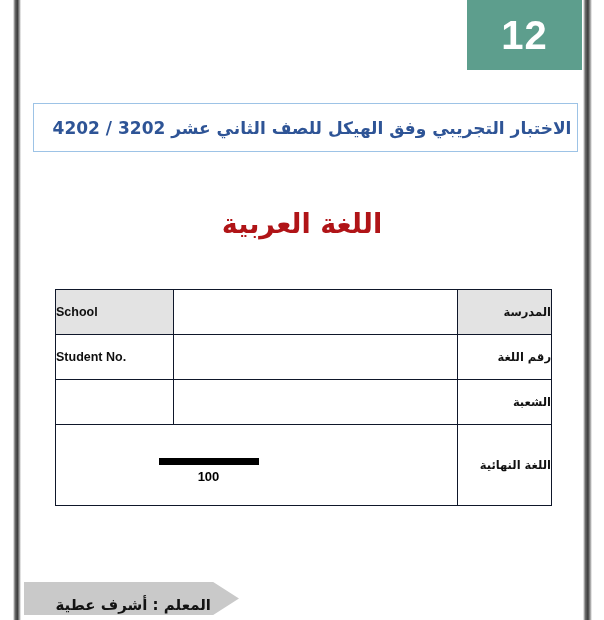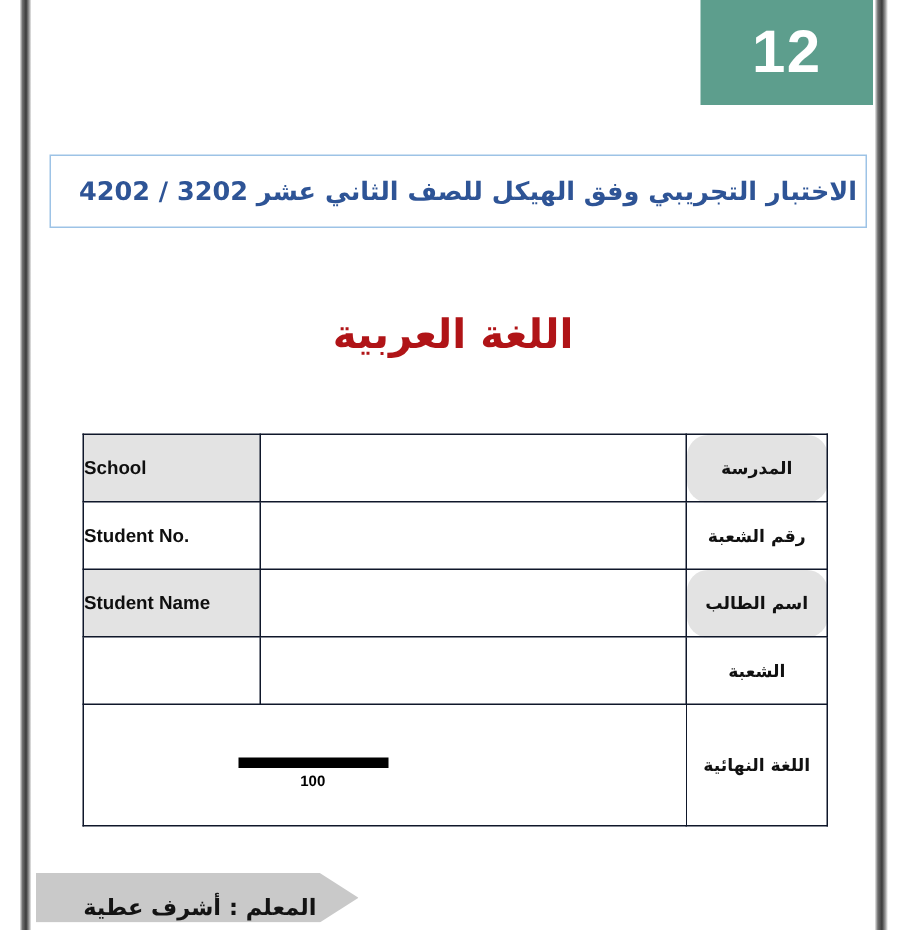--- a/index.html
+++ b/index.html
@@ -117,39 +117,38 @@
     font-weight: bold;
     color: #0f0f0f;
     padding: 0 0 0 8px;
     font-family: "Liberation Sans", sans-serif;
   }
   .ar-label {
     font-size: 11.5px;
     font-weight: bold;
     color: #111111;
     direction: rtl;
-    text-align: center;
+    text-align: right;
     padding: 0 6px 0 0;
     font-family: "DejaVu Sans", "Liberation Sans", sans-serif;
-    border-radius: 14px;
   }
   
   #row-final td { height: 80px; }
   #final-score-cell {
     text-align: center;
     position: relative;
   }
   #score-bar {
     width: 100px;
     height: 7px;
     background: #000000;
     margin: 0 auto 4px auto;
   }
   #score-value {
-    font-size: 10px;
+    font-size: 13px;
     font-weight: bold;
     color: #000;
     font-family: "Liberation Sans", sans-serif;
   }
   #final-inner {
     position: relative;
     top: 6px;
     left: -48px;
   }
 
@@ -196,26 +195,21 @@
   <table id="info-table">
     <tbody>
       <tr>
         <td class="col-en shaded en-label">School</td>
         <td class="col-blank white"></td>
         <td class="col-ar shaded ar-label">المدرسة</td>
       </tr>
       <tr>
         <td class="col-en white en-label">Student No.</td>
         <td class="col-blank white"></td>
-        <td class="col-ar white ar-label">رقم الشعبة</td>
-      </tr>
-      <tr>
-        <td class="col-en shaded en-label">Student Name</td>
-        <td class="col-blank white"></td>
-        <td class="col-ar shaded ar-label">اسم الطالب</td>
+        <td class="col-ar white ar-label">رقم اللغة</td>
       </tr>
       <tr>
         <td class="col-en white en-label"></td>
         <td class="col-blank white"></td>
         <td class="col-ar white ar-label">الشعبة</td>
       </tr>
       <tr id="row-final">
         <td class="white" colspan="2" id="final-score-cell">
           <div id="final-inner">
             <div id="score-bar"></div>

